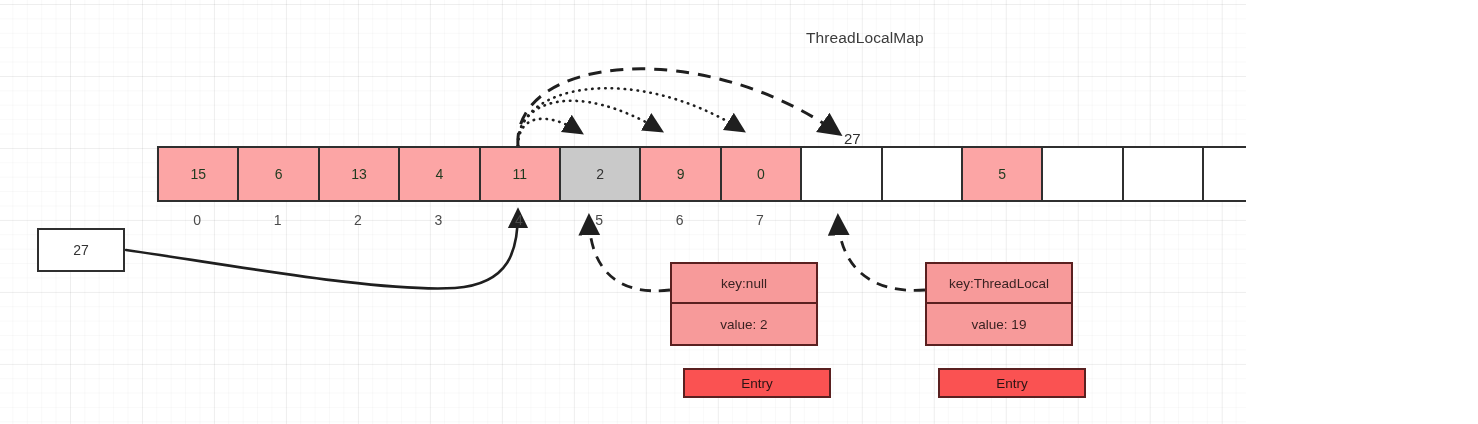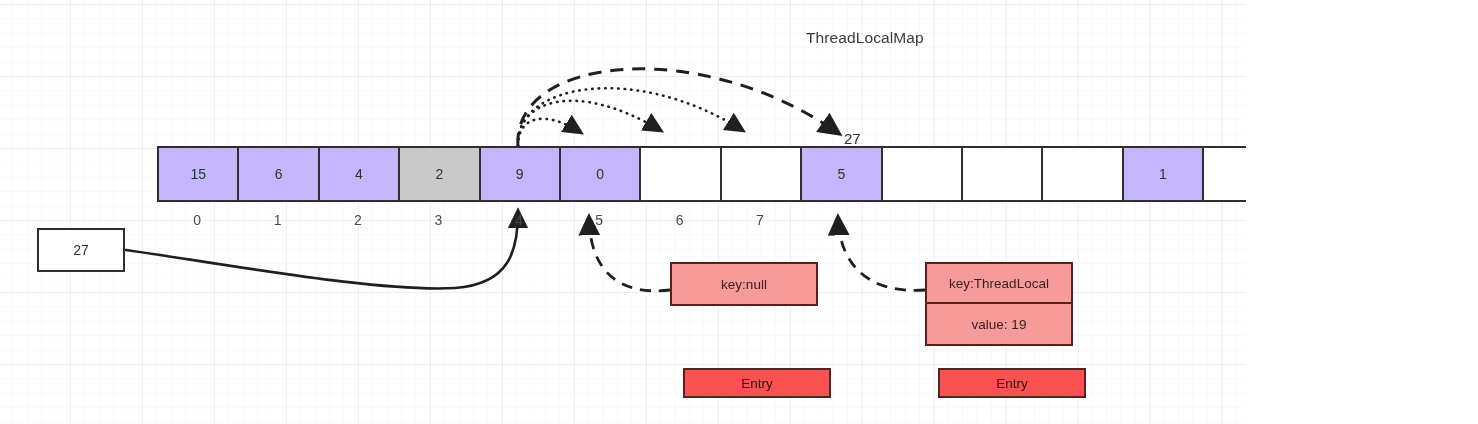--- a/index.html
+++ b/index.html
@@ -64,21 +64,21 @@
     border-right: 2.5px solid #2f2f2f;
     display: flex;
     align-items: center;
     justify-content: center;
     font-size: 14px;
     background: #ffffff;
     color: #1f3a1f;
   }
   .cell:last-child { border-right: none; }
   .cell.green {
-    background: #c4b5fd;
+    background: #fca5a5;
     border-right-color: #2f2f2f;
   }
   .cell.gray {
     background: #c9c9c9;
     color: #333;
   }
 
   
   .idx {
     position: absolute;
@@ -176,21 +176,23 @@
     <path d="M670,290 C618,296 590,270 589,218" fill="none" stroke="#1f1f1f" stroke-width="2.8" stroke-dasharray="11 8" stroke-linecap="butt" marker-end="url(#ah)"></path>
 
     <path d="M925,290 C872,294 840,268 838,218" fill="none" stroke="#1f1f1f" stroke-width="2.8" stroke-dasharray="11 8" stroke-linecap="butt" marker-end="url(#ah)"></path>
 
     <path d="M126,250 C250,268 380,292 455,288 C510,284 518,250 518,212" fill="none" stroke="#1f1f1f" stroke-width="2.6" stroke-linecap="round" marker-end="url(#ah)"></path>
   </svg>
 
   <div id="array">
       <div class="cell green">15</div>
       <div class="cell green">6</div>
+      <div class="cell green">13</div>
       <div class="cell green">4</div>
+      <div class="cell green">11</div>
       <div class="cell gray">2</div>
       <div class="cell green">9</div>
       <div class="cell green">0</div>
       <div class="cell"></div>
       <div class="cell"></div>
       <div class="cell green">5</div>
       <div class="cell"></div>
       <div class="cell"></div>
       <div class="cell"></div>
       <div class="cell green">1</div>
@@ -209,20 +211,21 @@
     </div>
 
   <div id="hash-label">27</div>
 
   <div id="valbox">27</div>
 
   <div class="entry" style="left:670px; top:262px;">
     <div class="tag">Entry</div>
     <div class="kv">
       <div class="row">key:null</div>
+      <div class="row">value: 2</div>
     </div>
   </div>
 
   <div class="entry" style="left:925px; top:262px;">
     <div class="tag">Entry</div>
     <div class="kv">
       <div class="row">key:ThreadLocal</div>
       <div class="row">value: 19</div>
     </div>
   </div>

